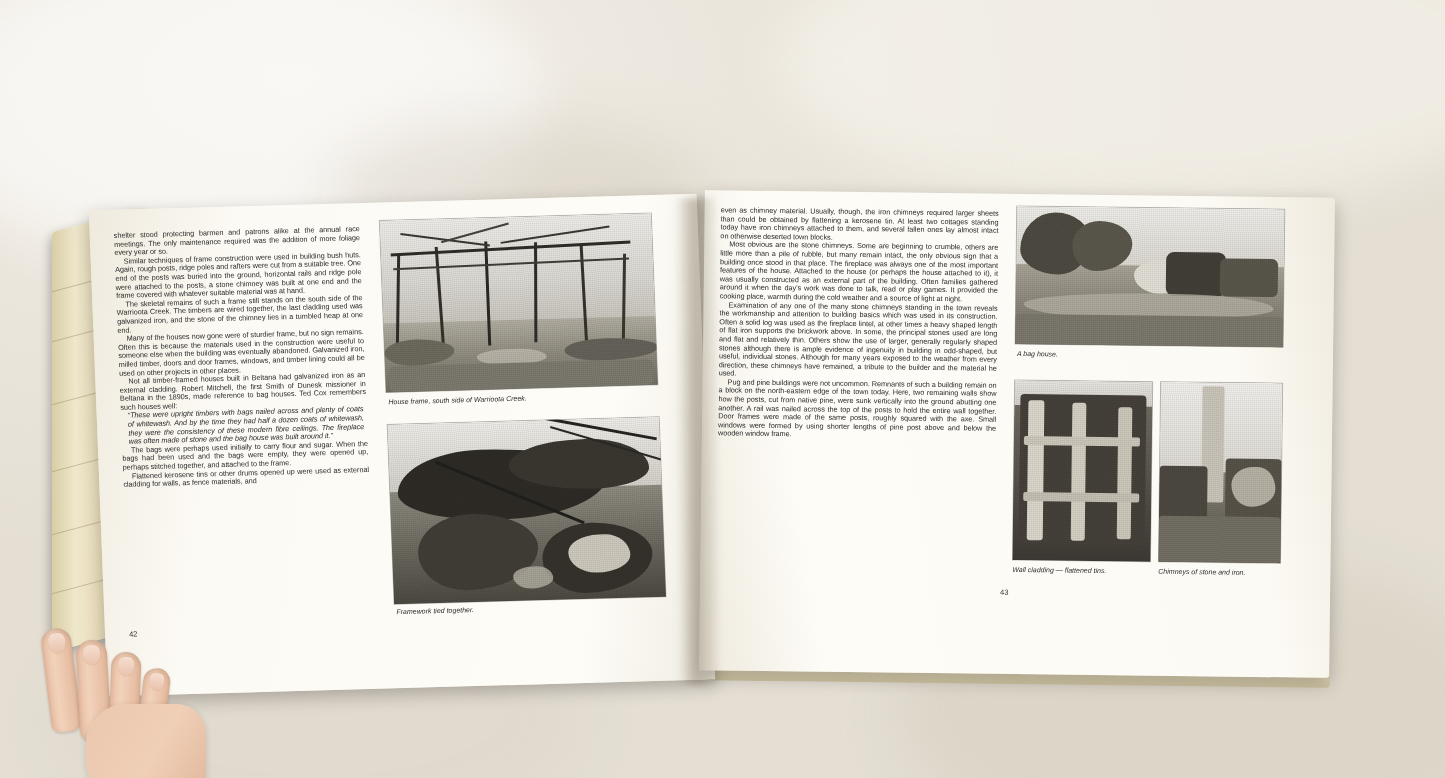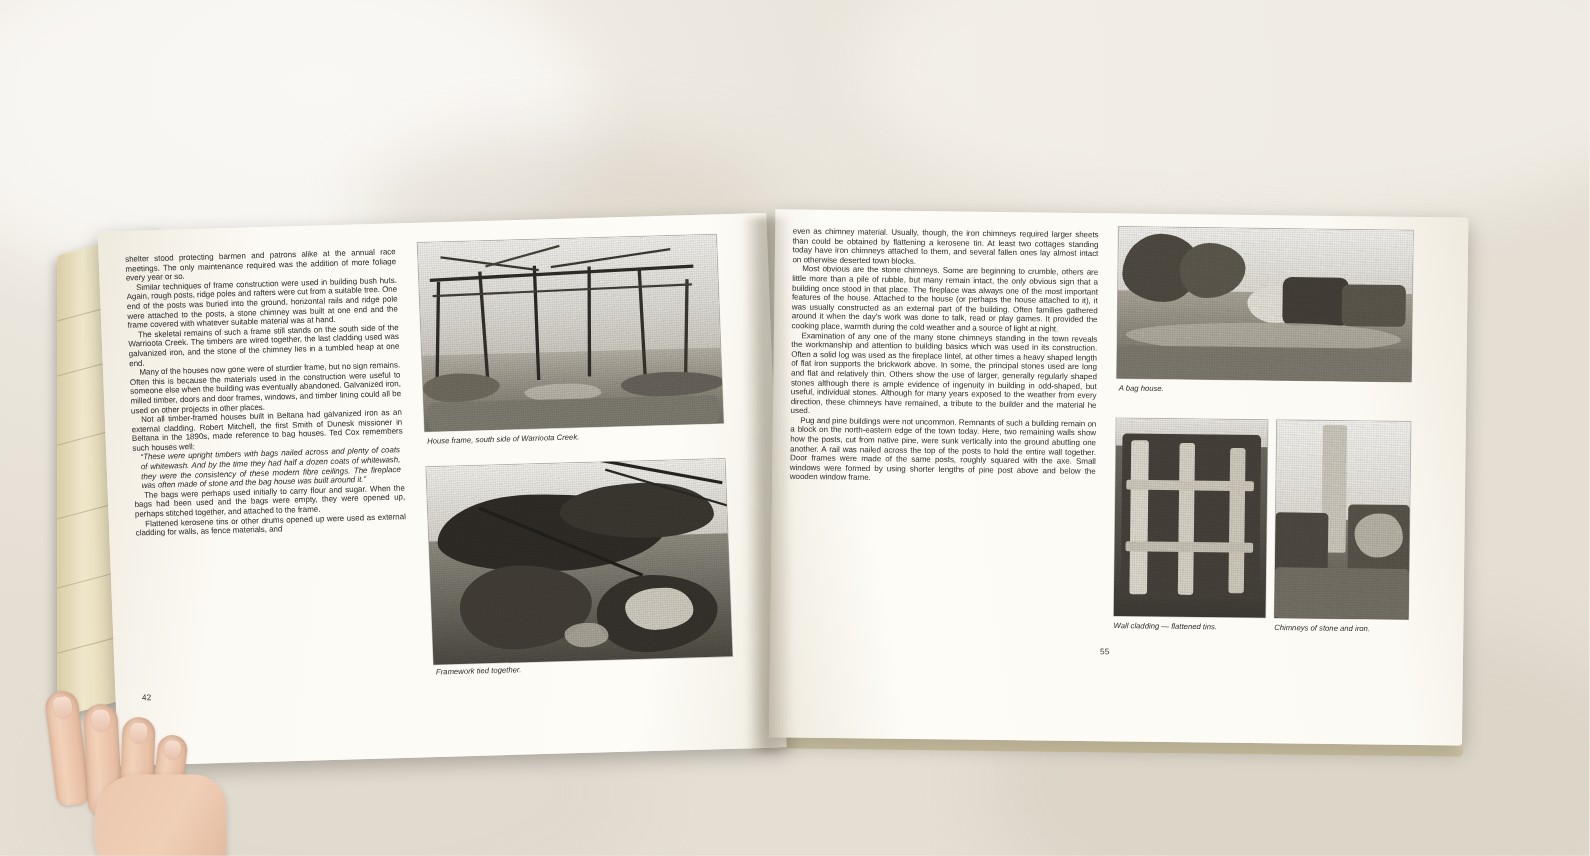--- a/index.html
+++ b/index.html
@@ -344,21 +344,21 @@
           <div class="sky" style="height:56%; background:linear-gradient(180deg,#f2f1ed,#dcd9d1);"></div>
           <div class="ground" style="height:50%; background:linear-gradient(180deg,#8b877c,#504c44);"></div>
           <div class="lightblob" style="left:42px; top:4px; width:22px; height:116px; background:#cbc6ba; border-radius:2px;"></div>
           <div class="blob" style="left:0px; top:84px; width:48px; height:56px; background:#4d4941; border-radius:4px;"></div>
           <div class="blob" style="left:66px; top:76px; width:56px; height:64px; background:#585349; border-radius:4px;"></div>
           <div class="lightblob" style="left:72px; top:84px; width:44px; height:40px; background:#b7b2a5;"></div>
           <div class="blob" style="left:0px; top:134px; width:122px; height:46px; background:#736f64; border-radius:4px;"></div>
         </div>
         <div class="caption" style="left:458px; top:372px; width:140px;">Chimneys of stone and iron.</div>
 
-        <div class="folio" style="left:300px; top:394px;">55</div>
+        <div class="folio" style="left:300px; top:394px;">43</div>
       </div>
     </div>
 
     <div class="gutter"></div>
   </div>
 
   <div id="hand">
     <div class="finger" style="left:18px; top:8px; width:30px; height:104px; transform:rotate(-7deg);">
       <div class="nail" style="left:7px; top:5px; width:17px; height:20px;"></div>
     </div>

